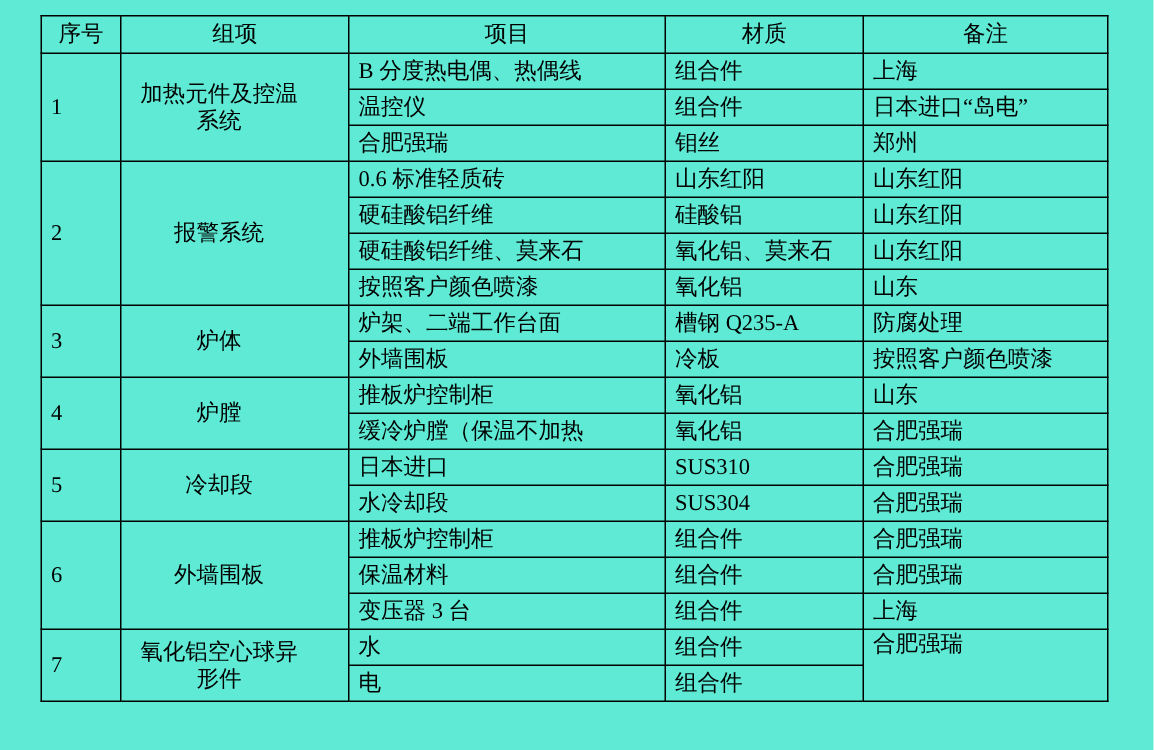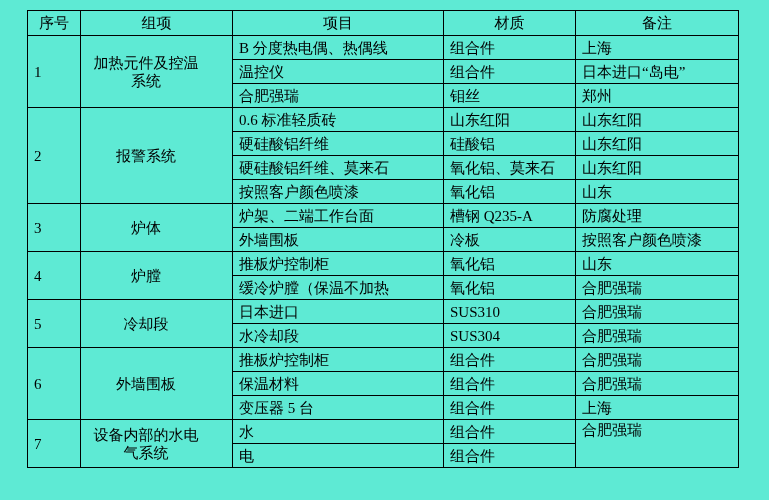--- a/index.html
+++ b/index.html
@@ -165,29 +165,29 @@
       <td>推板炉控制柜</td>
       <td>组合件</td>
       <td>合肥强瑞</td>
     </tr>
     <tr>
       <td>保温材料</td>
       <td>组合件</td>
       <td>合肥强瑞</td>
     </tr>
     <tr>
-      <td>变压器 5 台</td>
+      <td>变压器 3 台</td>
       <td>组合件</td>
       <td>上海</td>
     </tr>
 
     <tr>
       <td class="cell-no" rowspan="2">7</td>
       <td class="cell-group" rowspan="2">
-            <div class="wrap">设备内部的水电气系统</div>
+            <div class="wrap">氧化铝空心球异形件</div>
           </td>
       <td>水</td>
       <td>组合件</td>
       <td rowspan="2" style="vertical-align:top;">合肥强瑞</td>
     </tr>
     <tr>
       <td>电</td>
       <td>组合件</td>
     </tr>
   </tbody>

